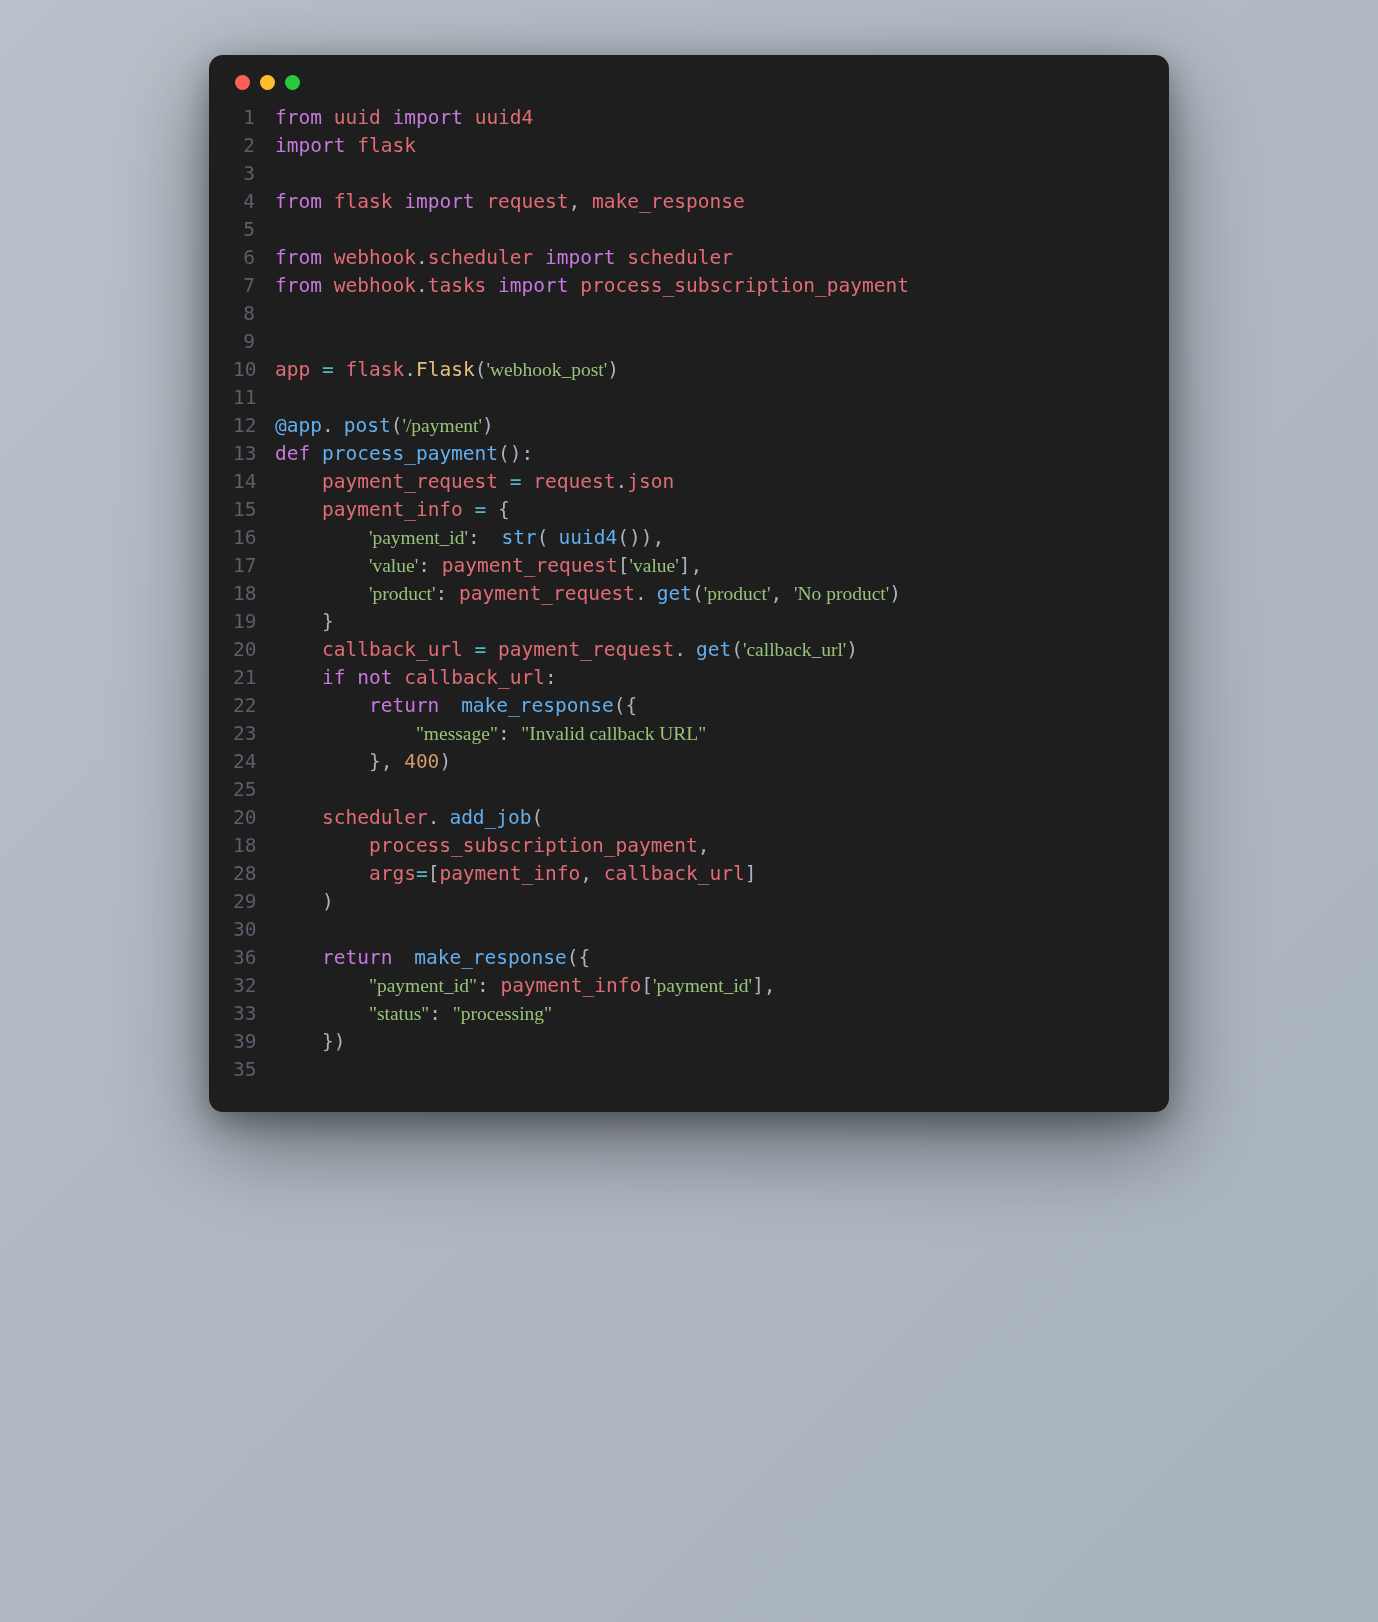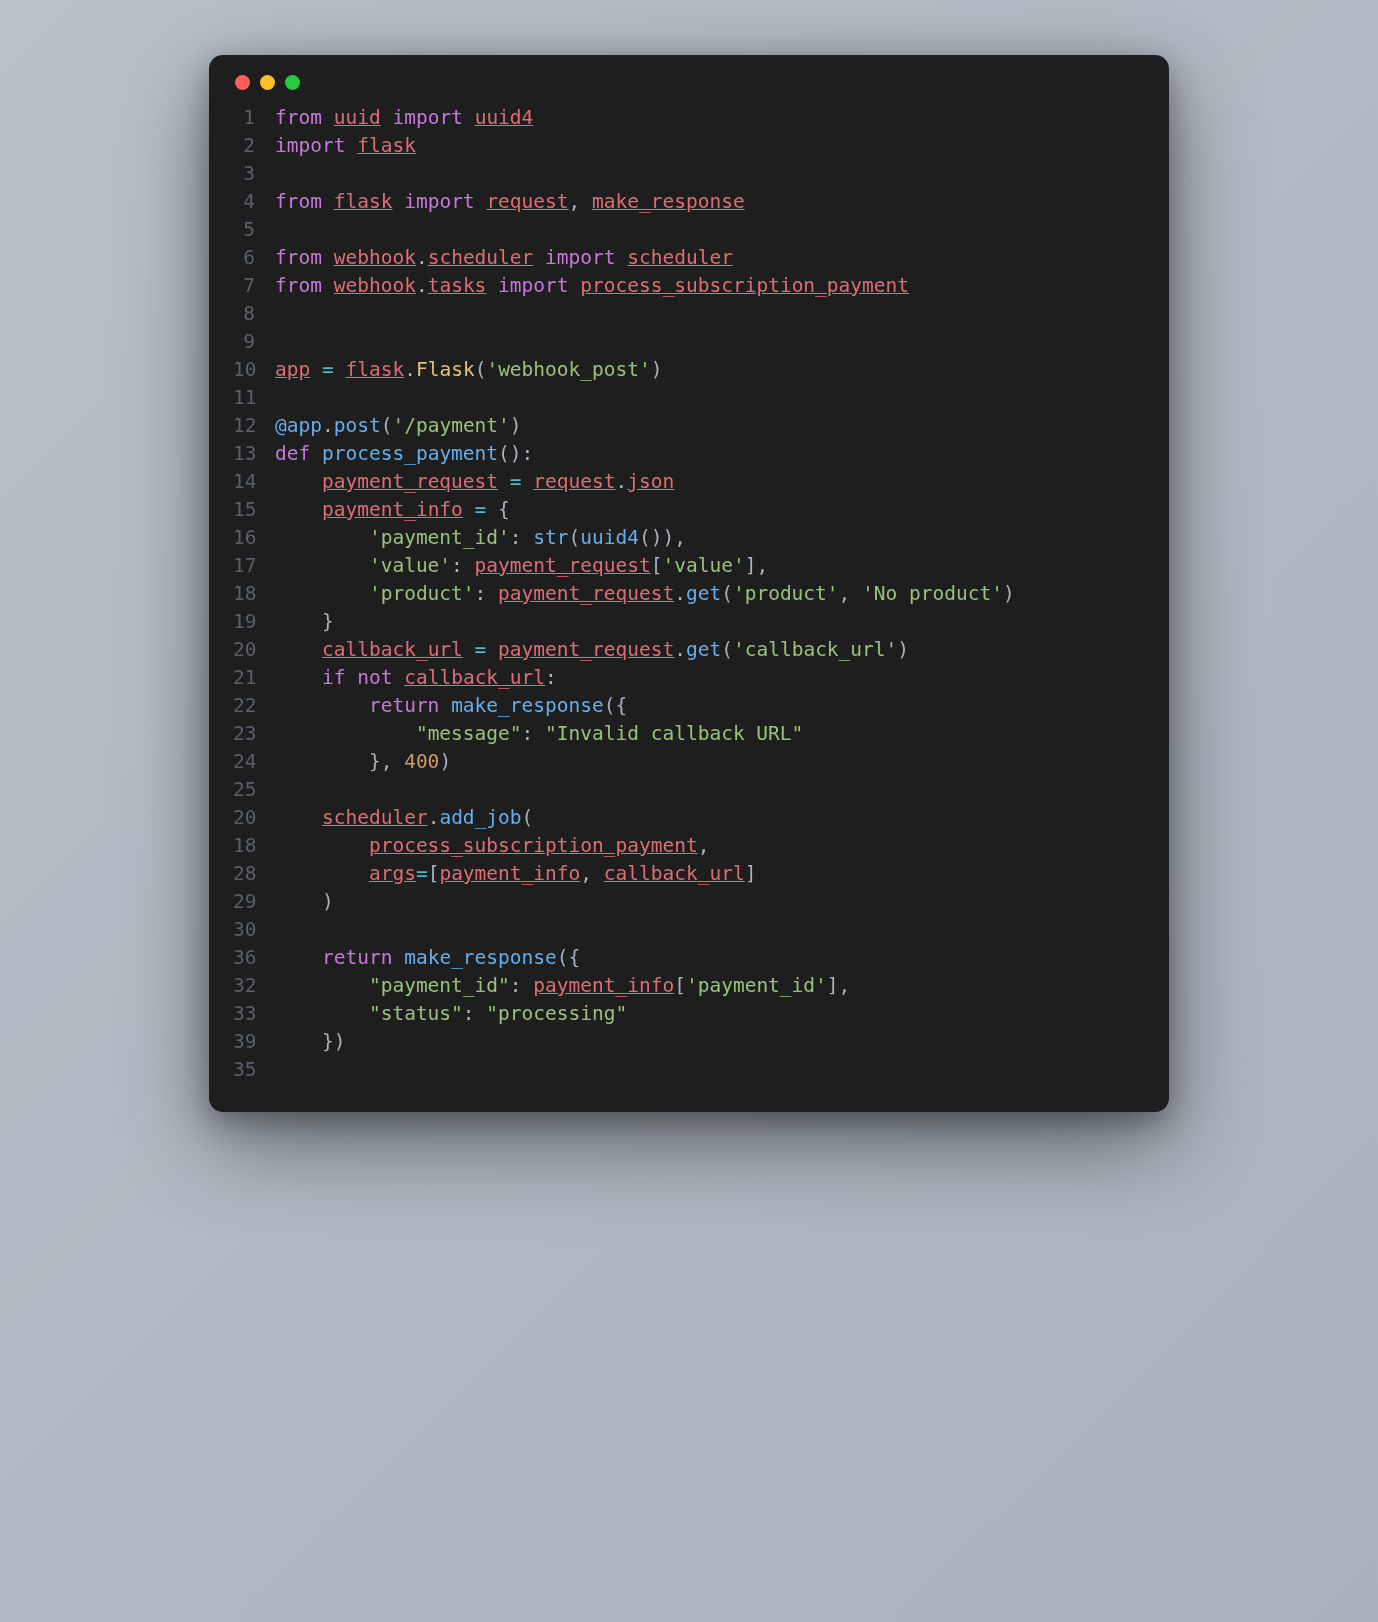--- a/index.html
+++ b/index.html
@@ -48,25 +48,25 @@
     width: 42px;
   }
   .gutter div { height: 28px; }
   .code {
     flex: 1;
     white-space: pre;
     color: #d6d8dc;
   }
   .line { height: 28px; }
   .kw      { color: #c678dd; }
-  .fn      { color: #61afef; }
+  .fn      { color: #61afef; margin-left: 10px; }
   .fn-def  { color: #61afef; margin-top: 11px; }
   .cls     { color: #e5c07b; }
-  .var     { color: #e06c75; text-decoration: underline; }
-  .str     { color: #98c379; }
+  .var     { color: #e06c75; }
+  .str     { color: #98c379; font-family: Liberation Serif, serif; }
   .num     { color: #d19a66; }
   .op      { color: #56b6c2; }
   .pn      { color: #abb2bf; }
   .dec-at  { color: #61afef; }
 </style>
 </head>
 <body>
 
 <div class="editor-window">
   <div class="traffic-lights">

